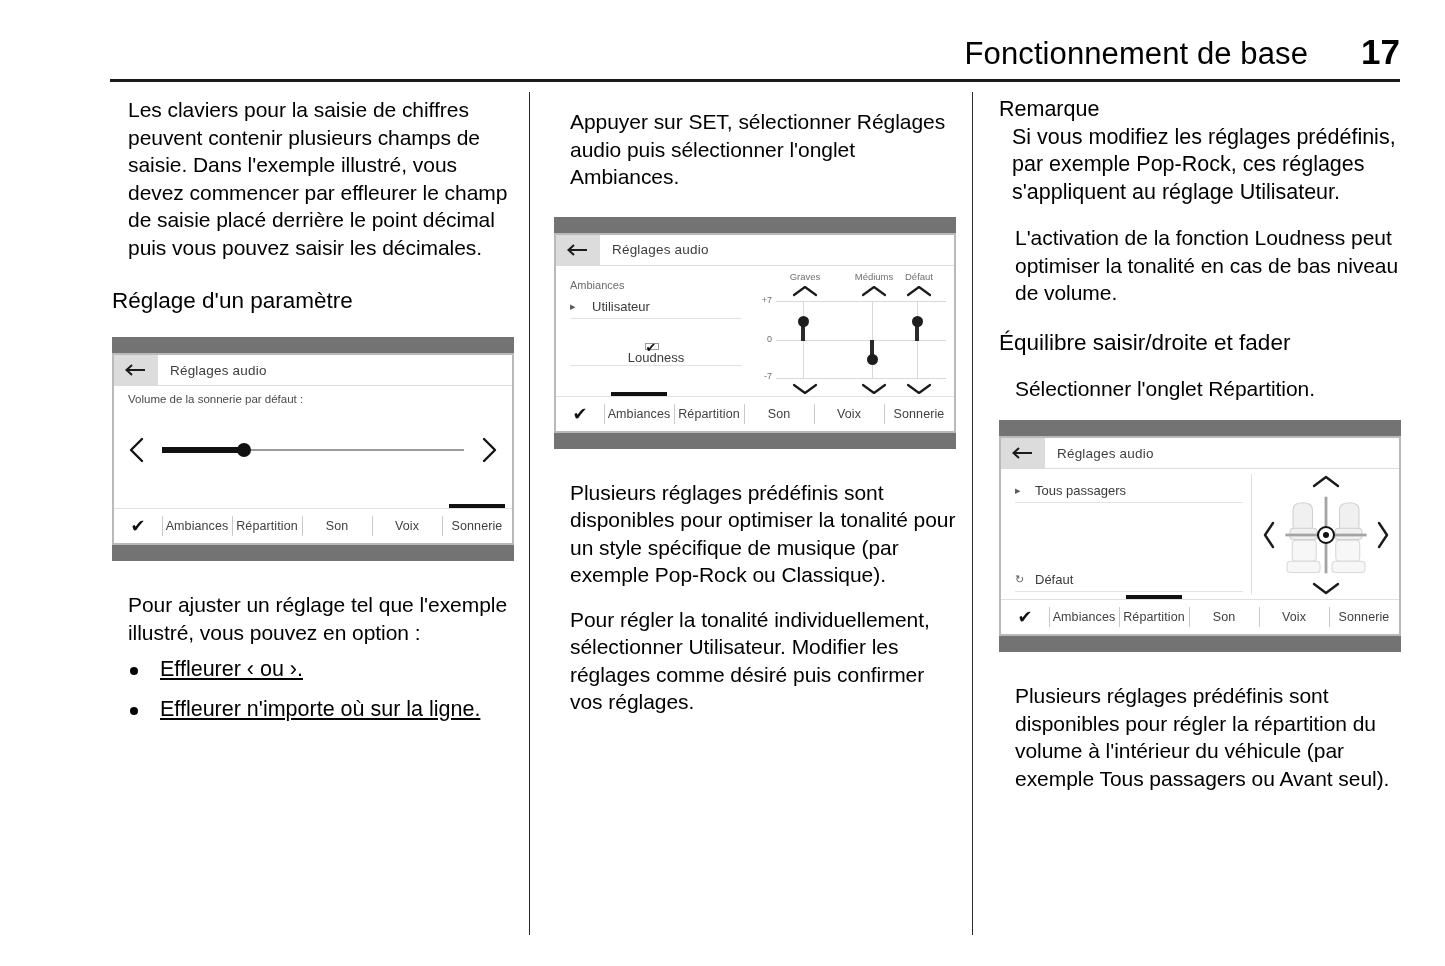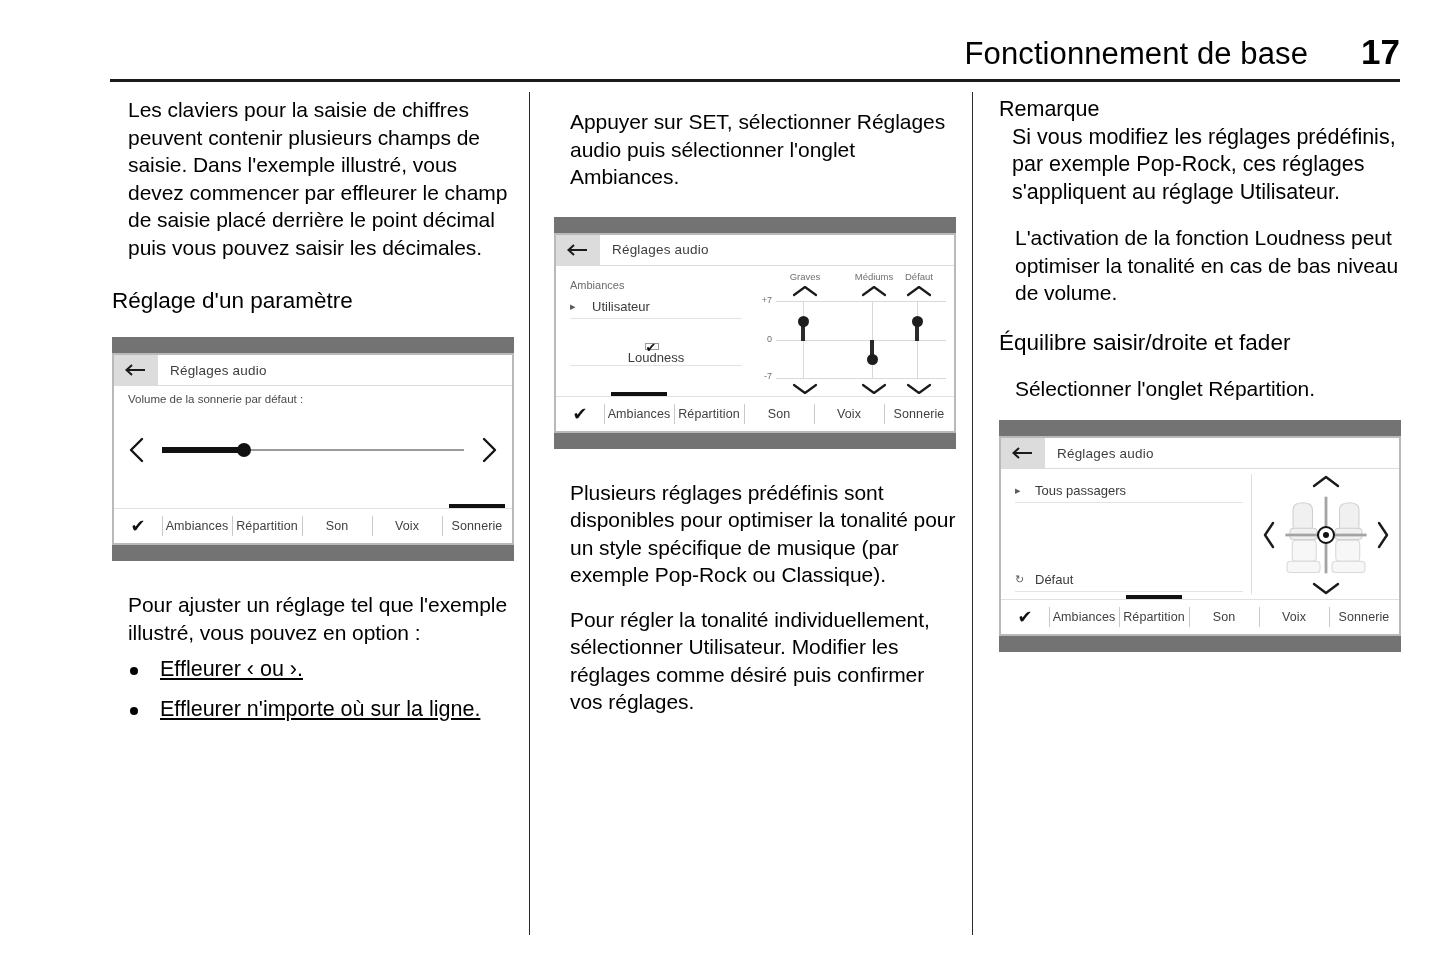--- a/index.html
+++ b/index.html
@@ -783,13 +783,14 @@
           <div class="hmi-tab">Son</div>
           <div class="hmi-tab">Voix</div>
           <div class="hmi-tab">Sonnerie</div>
         </div>
       </div>
 
     </div>
   </div>
 
   <div class="spacer-30"></div>
+  <p class="body">Plusieurs réglages prédéfinis sont disponibles pour régler la répartition du volume à l'intérieur du véhicule (par exemple Tous passagers ou Avant seul).</p>
 </div>
 
 </body></html>

